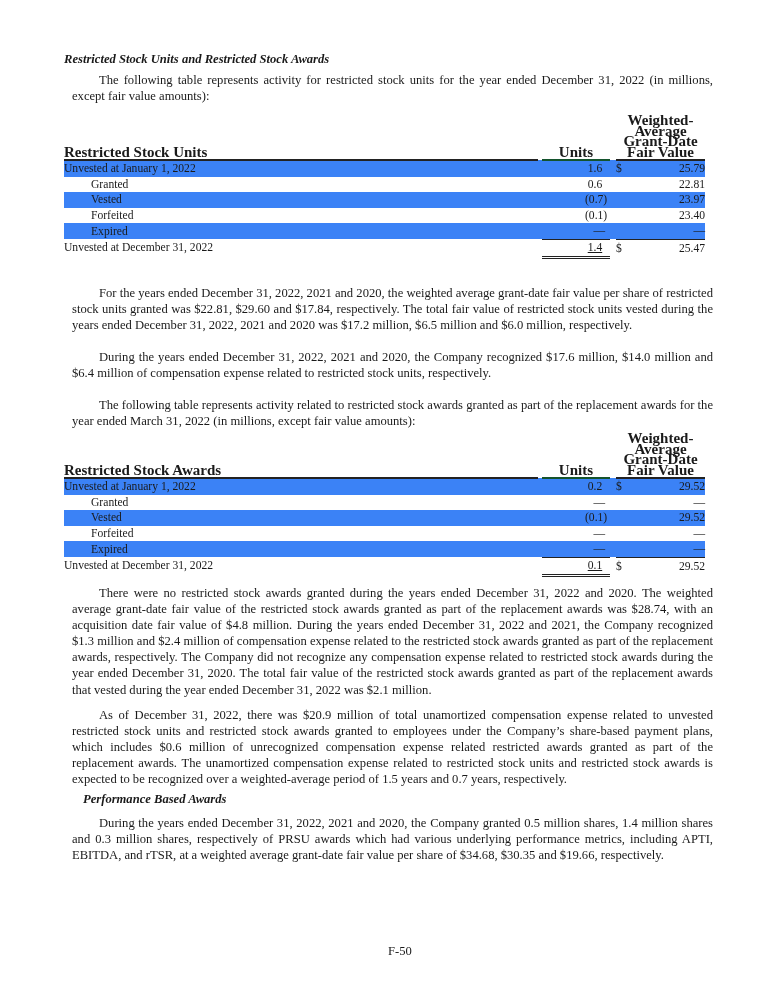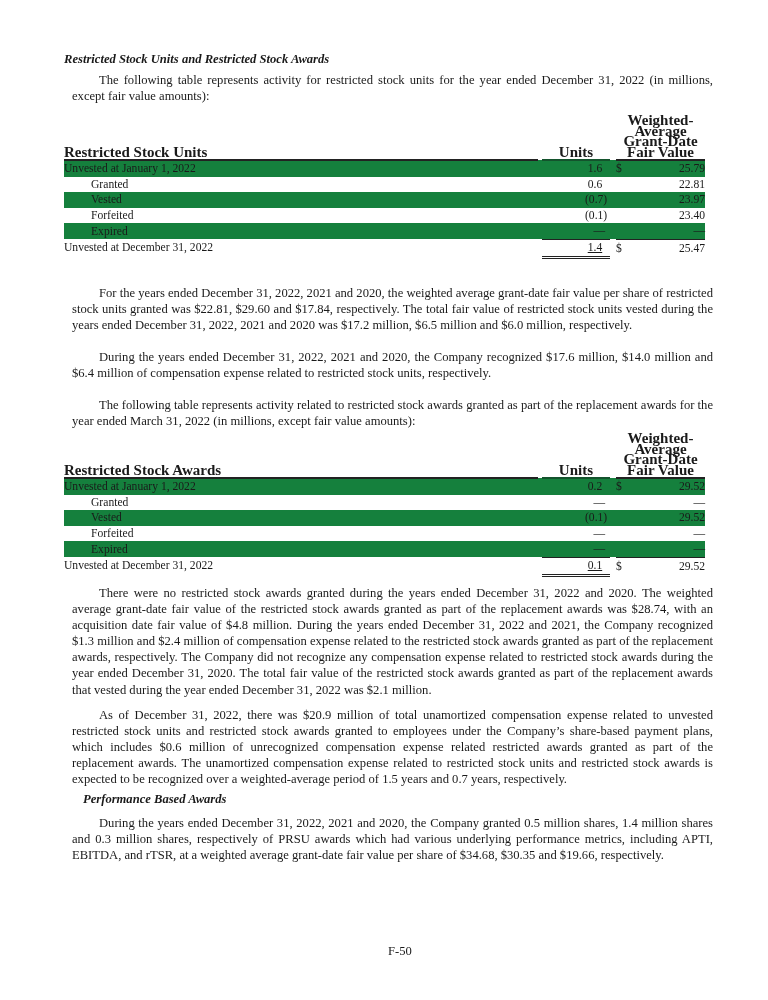--- a/index.html
+++ b/index.html
@@ -13,21 +13,21 @@
   }
   .para {
     position: absolute; left: 8px; width: 641px; margin: 0;
     text-align: justify; text-indent: 27px; line-height: 16.1px;
   }
   table.fin {
     position: absolute; left: 0; width: 641px; border-collapse: collapse;
     font-size: 11.6px;
   }
   table.fin td { padding: 0; height: 15.6px; line-height: 15.6px; vertical-align: middle; }
-  table.fin tr.shade td { background: #15803d; }
+  table.fin tr.shade td { background: #3b82f6; }
   .hdr td { height: auto !important; line-height: 10.5px !important; vertical-align: bottom !important; font-weight: bold; font-size: 15px; padding-bottom: 2px !important; }
   .hdr .lbl { border-bottom: 2px solid #222; text-align: left; }
   .hdr .unitsh { border-bottom: 2px solid #14532d; text-align: center; }
   .hdr .fvh { border-bottom: 2px solid #222; text-align: center; }
   .hdr .gap { border-bottom: none; }
   .col-label { width: 464px; }
   .col-gap { width: 4px; }
   .col-units { width: 62px; text-align: right; padding-right: 8px !important; }
   .col-gap2 { width: 6px; }
   .col-dollar { width: 14px; text-align: left; }

